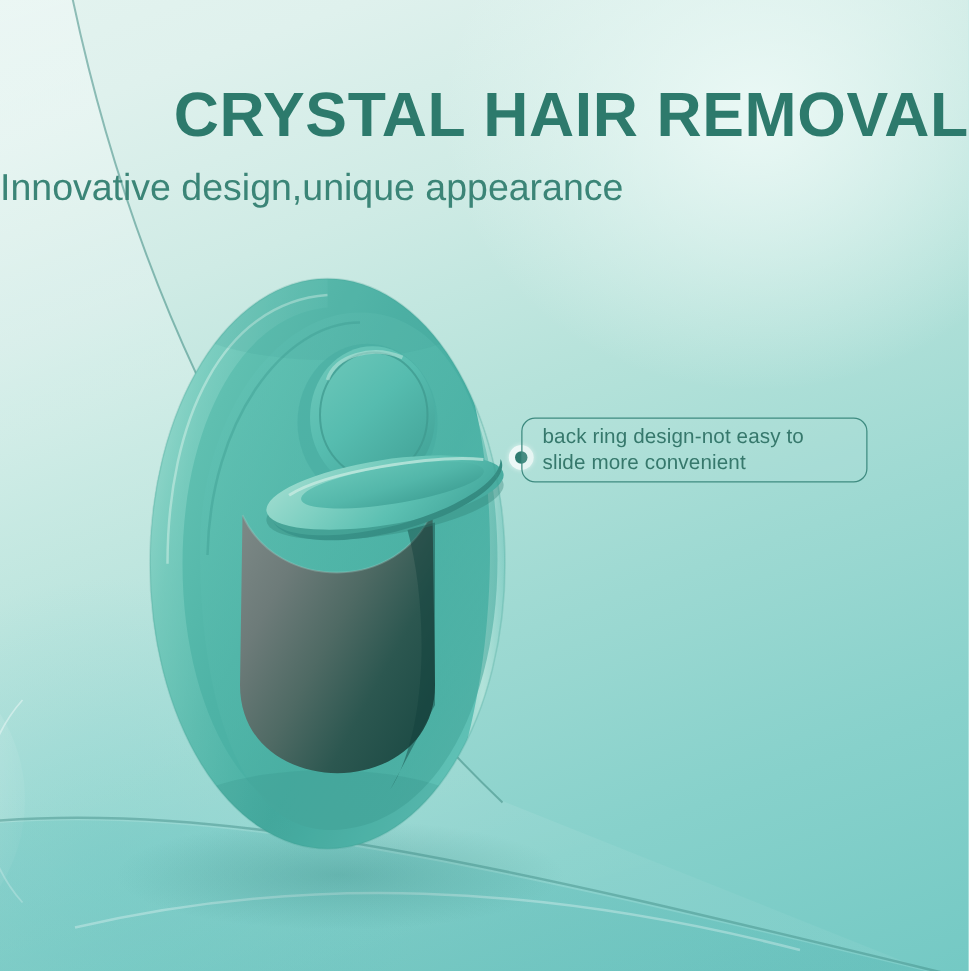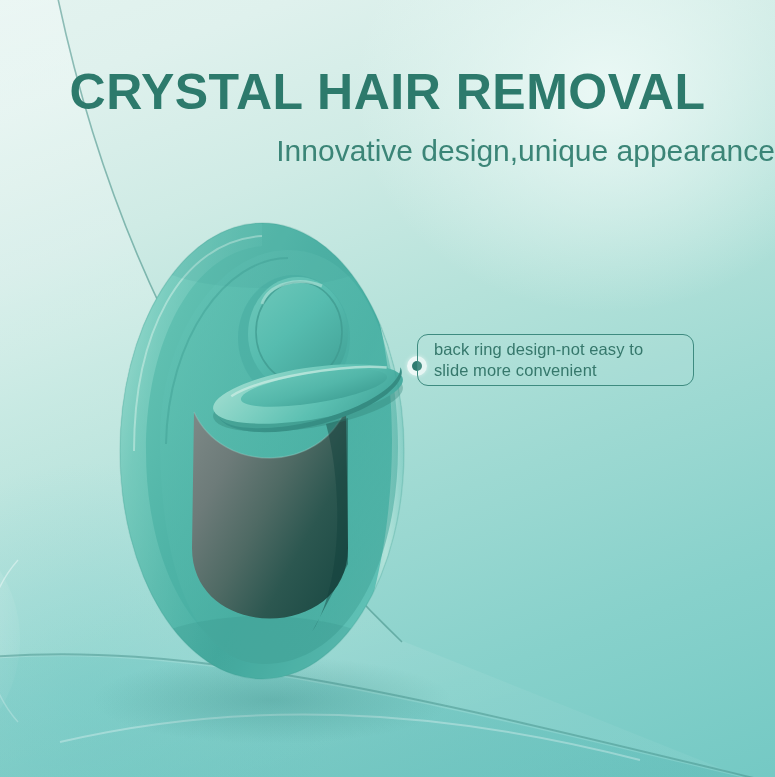--- a/index.html
+++ b/index.html
@@ -59,40 +59,39 @@
     width: 775px;
     height: 777px;
   }
 
   
   .title {
     position: absolute;
     left: 0;
     right: 0;
     top: 66px;
-    text-align: center;
+    text-align: right;
     font-size: 50px;
     font-weight: bold;
     letter-spacing: 0.5px;
     color: #2d7a6c;
     line-height: 1.05;
     white-space: nowrap;
   }
   .subtitle {
     position: absolute;
     left: 0;
     right: 0;
     top: 134px;
-    text-align: right;
+    text-align: left;
     font-size: 30px;
     font-weight: normal;
     color: #3b8577;
     line-height: 1.15;
     white-space: nowrap;
-    margin-left: 48px;
   }
 
   
   .device-wrap {
     position: absolute;
     left: 112px;
     top: 212px;
     width: 320px;
     height: 478px;
   }

